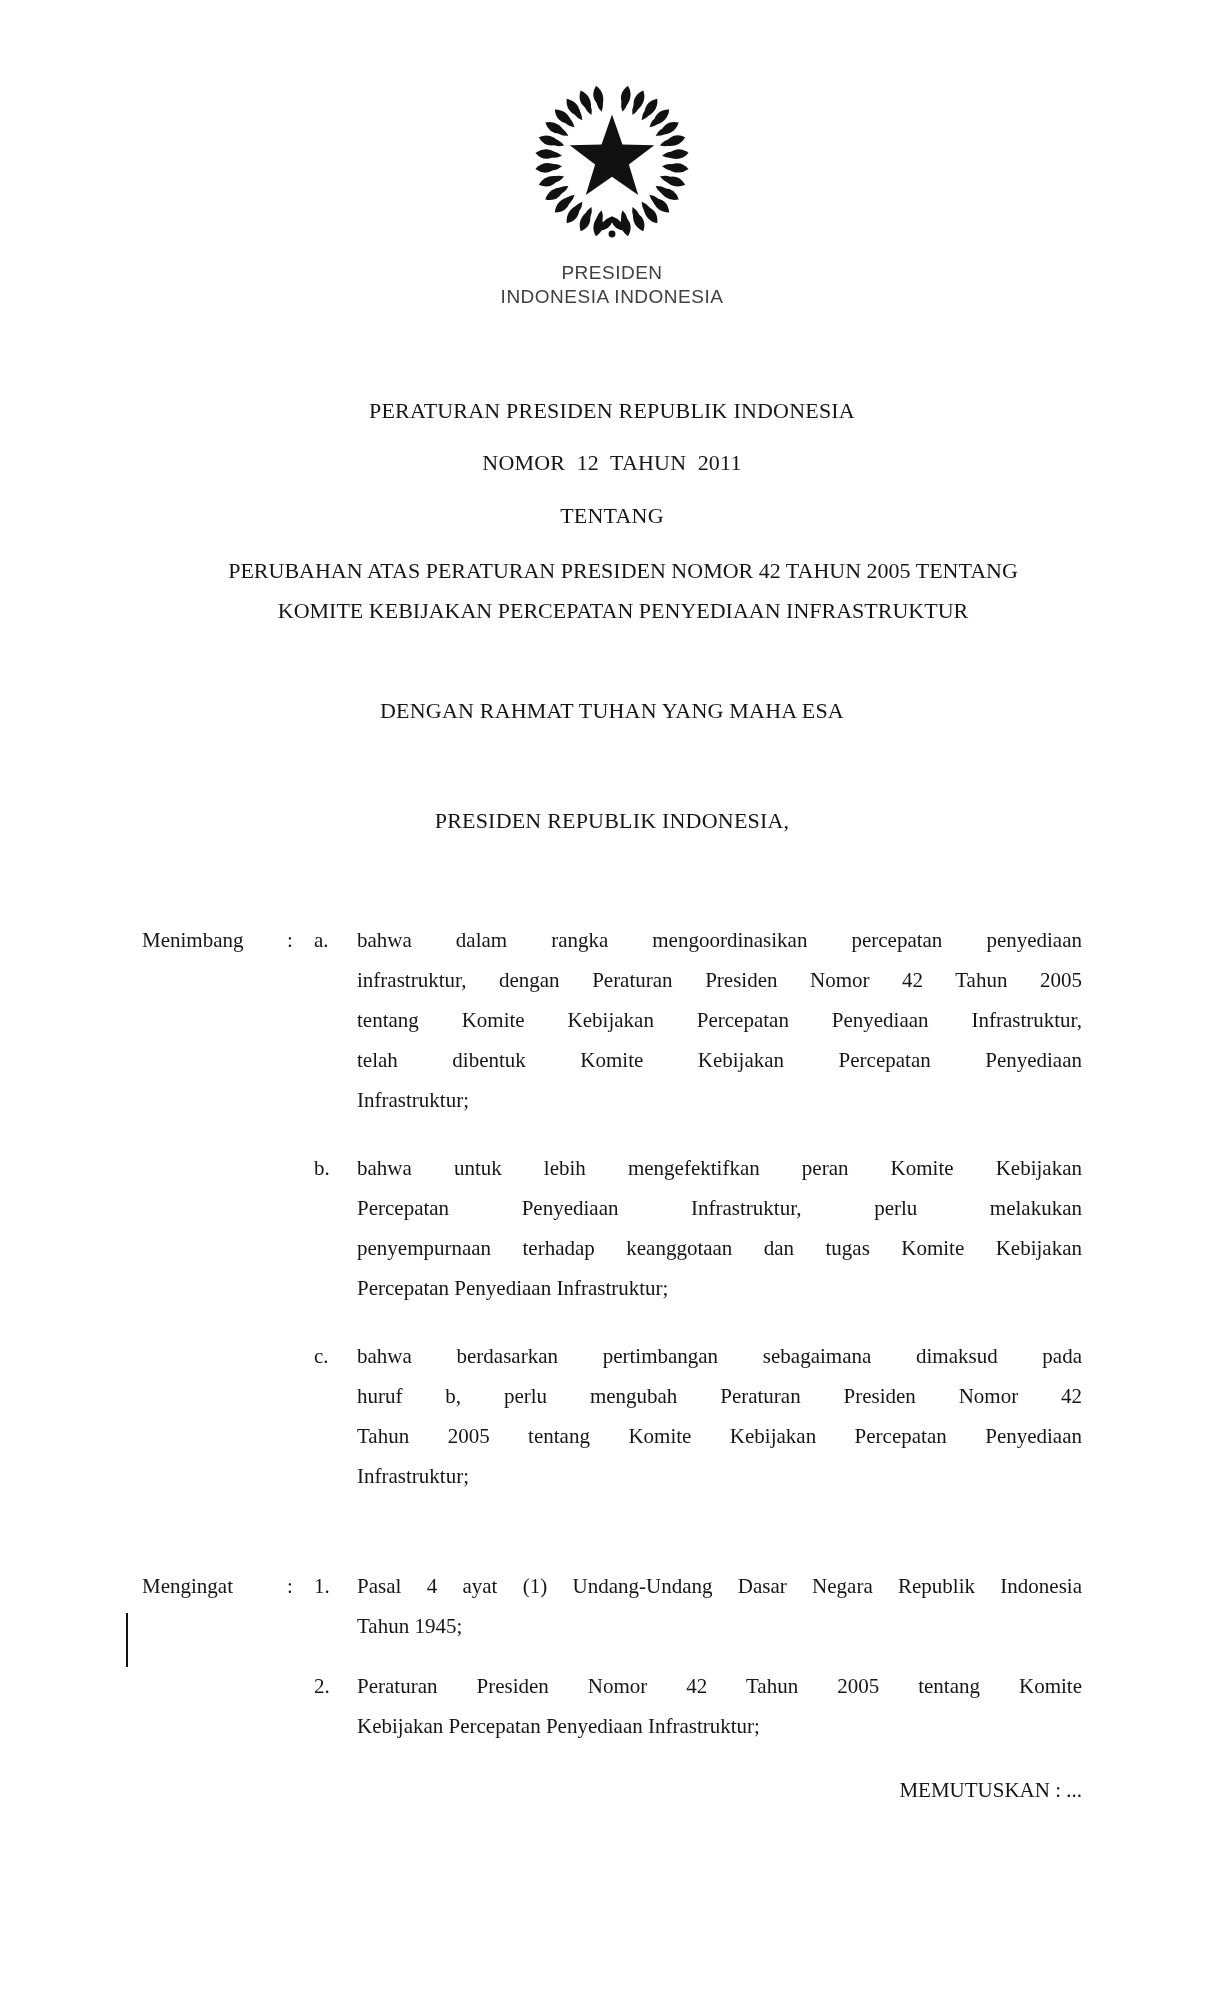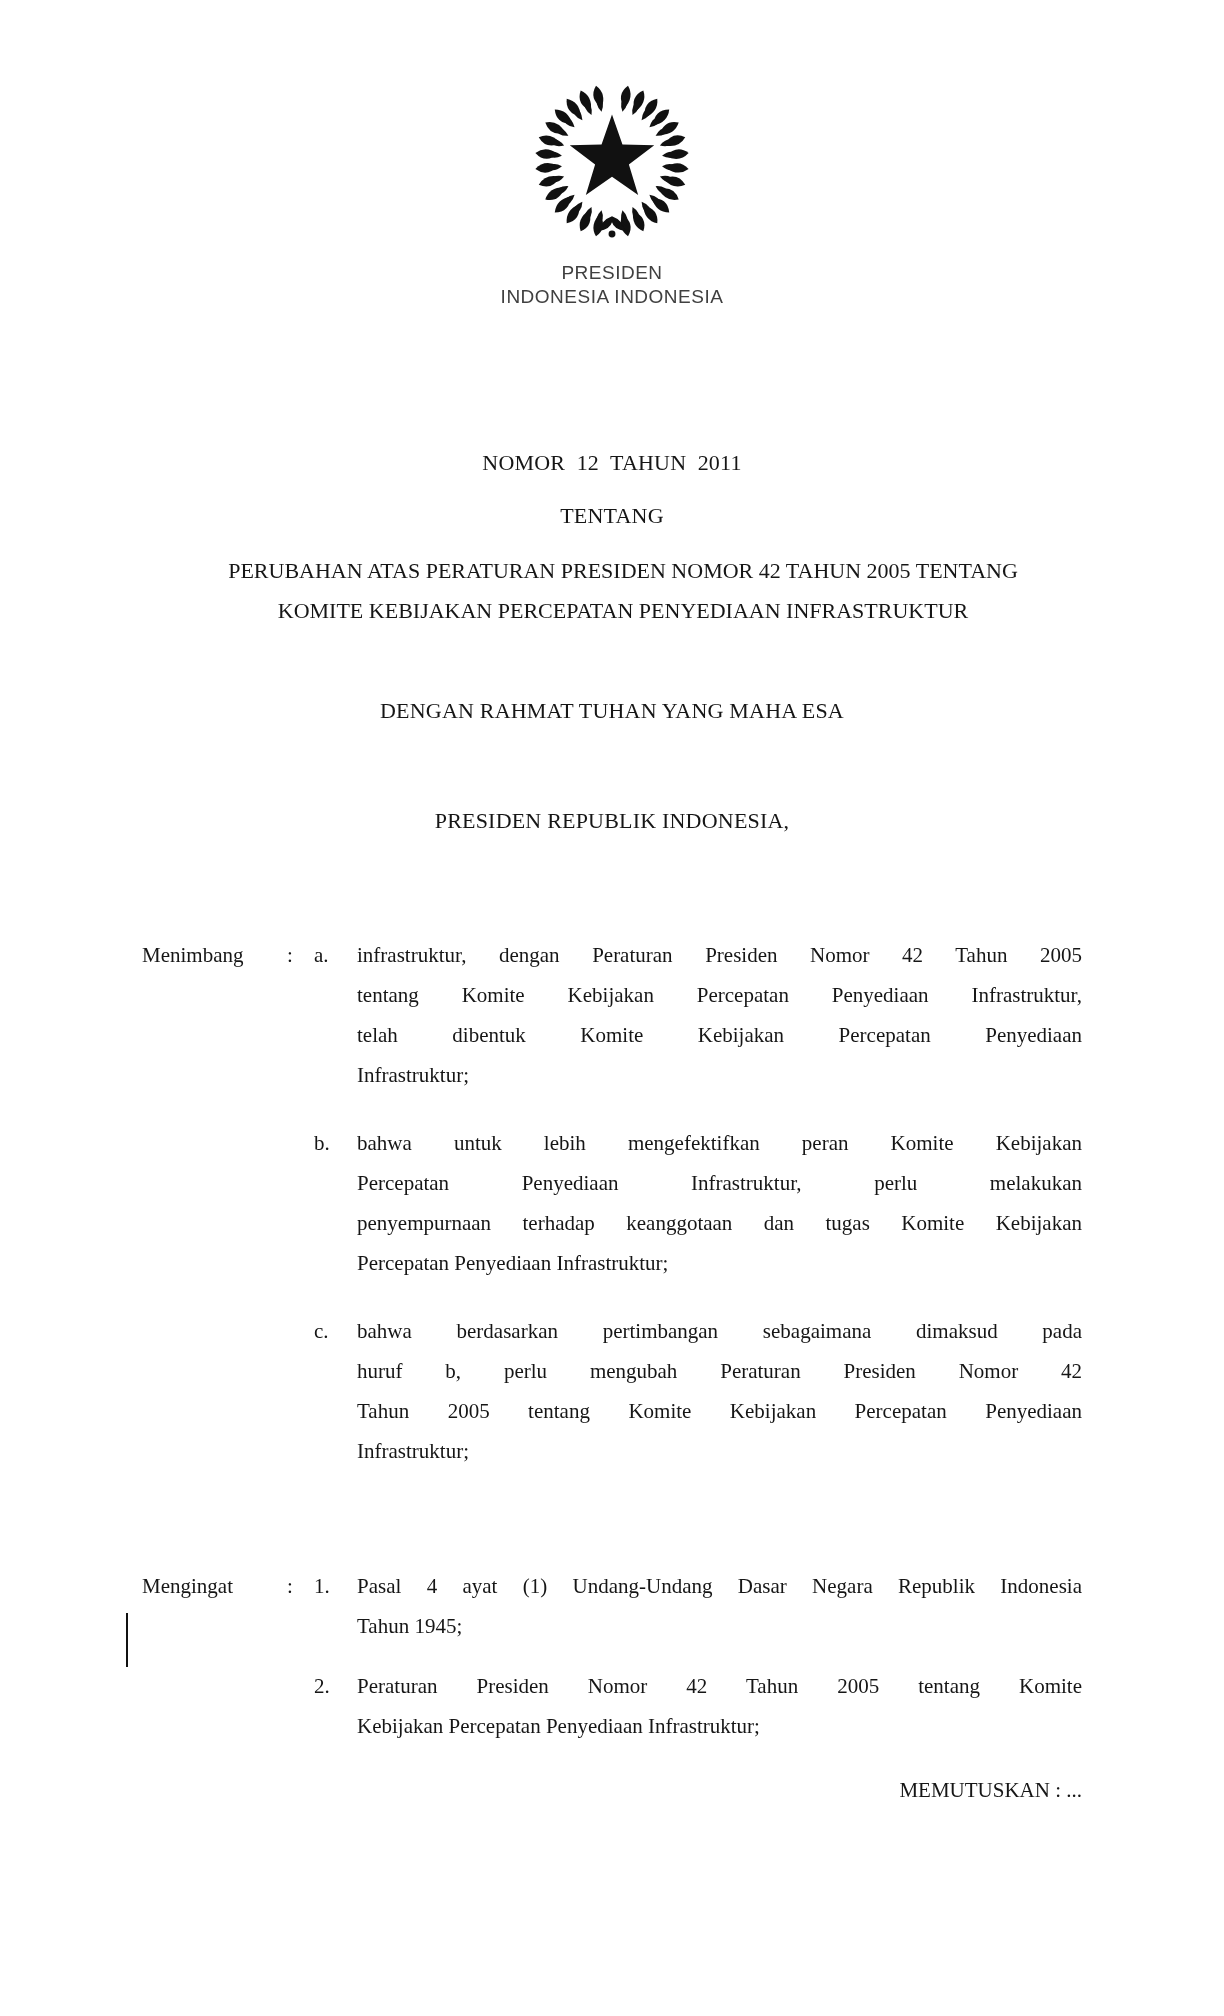--- a/index.html
+++ b/index.html
@@ -17,21 +17,21 @@
   .title-line{font-size:22px;line-height:26px;letter-spacing:0.2px;}
   .t1{top:398px;}
   .t2{top:450px;white-space:pre;}
   .t3{top:503px;}
   .subject{top:551px;font-size:22px;line-height:40px;padding-left:11px;}
   .invocation{top:698px;font-size:22px;}
   .issuer{top:808px;font-size:22px;}
 
   .clause{position:absolute;left:142px;width:940px;display:flex;align-items:flex-start;
           font-size:21px;line-height:40px;}
-  .clause-considerations{top:920px;margin-top:15px;}
+  .clause-considerations{top:920px;}
   .clause-legal-basis{top:1566px;}
   .c-label{width:145px;flex:0 0 145px;}
   .c-colon{width:27px;flex:0 0 27px;}
   .c-items{width:768px;flex:0 0 768px;}
   .c-item{display:flex;align-items:flex-start;margin-bottom:28px;}
   .clause-legal-basis .c-item{margin-bottom:20px;}
   .c-item:last-child{margin-bottom:0;}
   .c-marker{width:43px;flex:0 0 43px;}
   .c-text{width:725px;flex:0 0 725px;}
 
@@ -93,37 +93,39 @@
       </g>
       <polygon fill="#111" points="80,37 90.6,67.4 122.8,68.1 97.1,87.6 106.5,118.4 80,100 53.5,118.4 62.9,87.6 37.2,68.1 69.4,67.4"></polygon>
     </svg>
   </div>
 
   <div class="centered letterhead">
     <div>PRESIDEN</div>
     <div>INDONESIA INDONESIA</div>
   </div>
 
+  <div class="centered title-line t1">PERATURAN PRESIDEN REPUBLIK INDONESIA</div>
   <div class="centered title-line t2">NOMOR  12  TAHUN  2011</div>
   <div class="centered title-line t3">TENTANG</div>
   <div class="centered subject">
     <div>PERUBAHAN ATAS PERATURAN PRESIDEN NOMOR 42 TAHUN 2005 TENTANG</div>
     <div>KOMITE KEBIJAKAN PERCEPATAN PENYEDIAAN INFRASTRUKTUR</div>
   </div>
 
   <div class="centered title-line invocation">DENGAN RAHMAT TUHAN YANG MAHA ESA</div>
   <div class="centered title-line issuer">PRESIDEN REPUBLIK INDONESIA,</div>
 
   <div class="clause clause-considerations">
     <div class="c-label">Menimbang</div>
     <div class="c-colon">:</div>
     <div class="c-items">
       <div class="c-item">
         <div class="c-marker">a.</div>
         <div class="c-text">
+            <div class="jline">bahwa dalam rangka mengoordinasikan percepatan penyediaan</div>
             <div class="jline">infrastruktur, dengan Peraturan Presiden Nomor 42 Tahun 2005</div>
             <div class="jline">tentang Komite Kebijakan Percepatan Penyediaan Infrastruktur,</div>
             <div class="jline">telah dibentuk Komite Kebijakan Percepatan Penyediaan</div>
             <div class="jline">Infrastruktur;</div>
           </div>
       </div>
       <div class="c-item">
         <div class="c-marker">b.</div>
         <div class="c-text">
             <div class="jline">bahwa untuk lebih mengefektifkan peran Komite Kebijakan</div>

